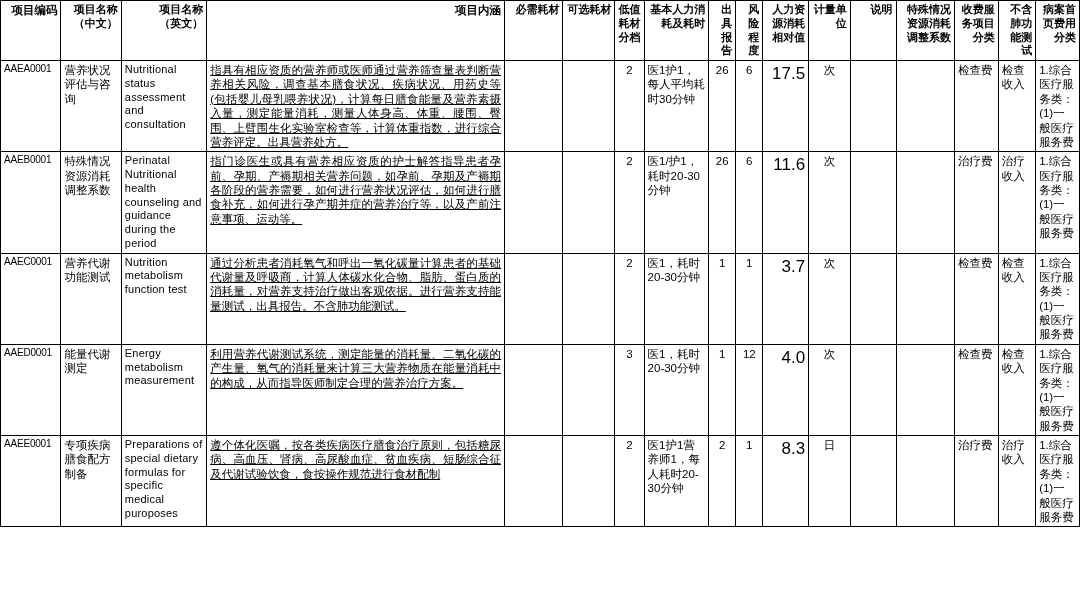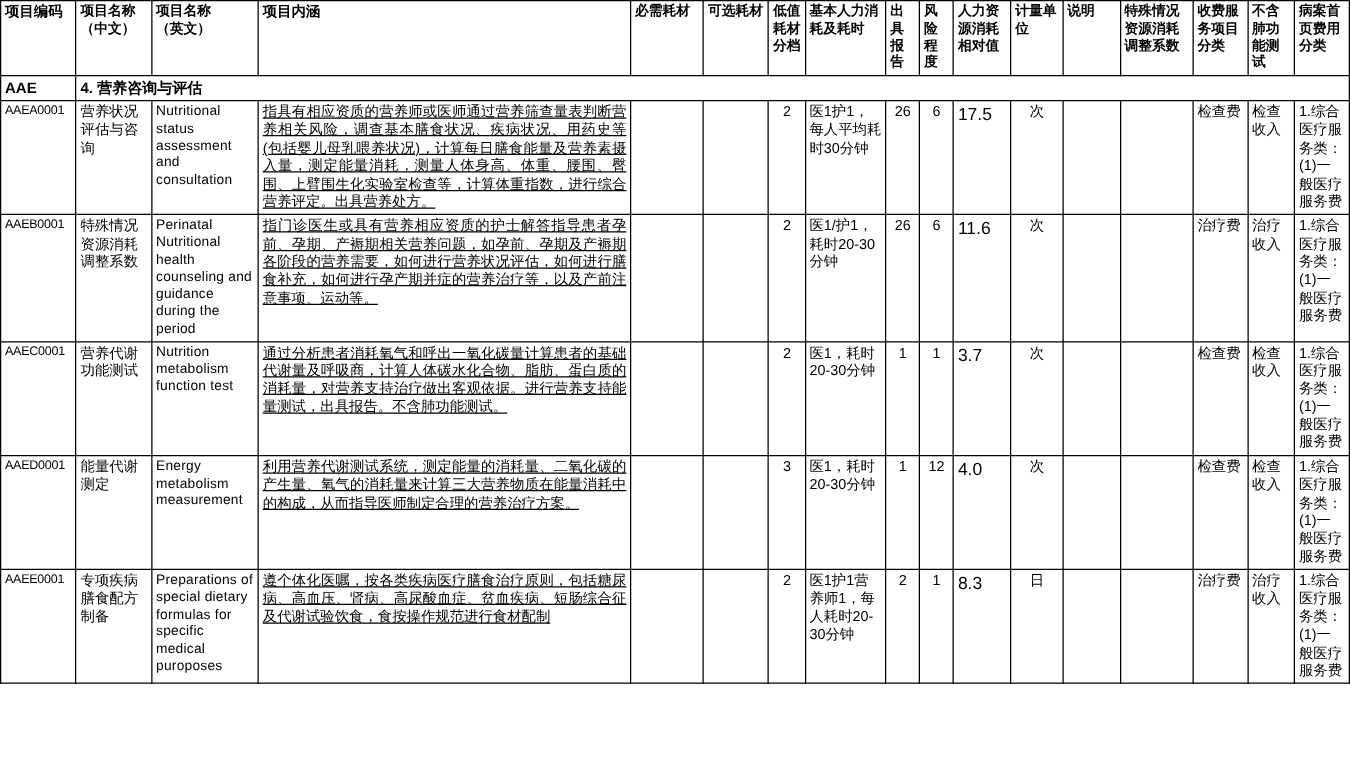--- a/index.html
+++ b/index.html
@@ -26,21 +26,21 @@
   }
   table.price-table td, table.price-table th {
     border: 1px solid #000000;
     vertical-align: top;
     padding: 2px 3px;
     line-height: 1.25;
     word-wrap: break-word;
     overflow-wrap: break-word;
   }
   thead th {
-    text-align: left;
+    text-align: right;
     vertical-align: middle;
     font-weight: bold;
     font-size: 11.5px;
     padding: 4px 2px;
     line-height: 1.2;
   }
   .hdr-narrow { font-size: 11px; }
   .sec-row td {
     font-weight: bold;
     font-size: 12px;
@@ -55,21 +55,21 @@
   .c-name-en {
     font-family: Liberation Sans, sans-serif;
     font-size: 11px;
     letter-spacing: 0.2px;
     line-height: 1.3;
   }
   .c-content { font-size: 11.5px; text-align: justify; text-decoration: underline; }
   .c-num { text-align: center; font-size: 11.5px; }
   .c-basic { font-size: 11.5px; }
   .c-unit { text-align: center; font-size: 11.5px; }
-  .c-small { font-size: 14px; }
+  .c-small { font-size: 17px; text-align: right; }
   .c-class { font-size: 11.5px; }
   .blank {}
 </style>
 </head>
 <body>
 
 <div id="sheet">
   <table class="price-table">
     <colgroup>
       <col style="width:58px">
@@ -105,24 +105,20 @@
         <th class="hdr-narrow">人力资源消耗相对值</th>
         <th class="hdr-narrow">计量单位</th>
         <th class="hdr-narrow">说明</th>
         <th class="hdr-narrow">特殊情况资源消耗调整系数</th>
         <th class="hdr-narrow">收费服务项目分类</th>
         <th class="hdr-narrow">不含肺功能测试</th>
         <th class="hdr-narrow">病案首页费用分类</th>
       </tr>
     </thead>
     <tbody>
-      <tr class="sec-row">
-        <td class="sec-code">AAE</td>
-        <td colspan="16">4. 营养咨询与评估</td>
-      </tr>
 
       <tr>
         <td class="c-code">AAEA0001</td>
         <td class="c-name-cn">营养状况评估与咨询</td>
         <td class="c-name-en">Nutritional status assessment and consultation</td>
         <td class="c-content">指具有相应资质的营养师或医师通过营养筛查量表判断营养相关风险，调查基本膳食状况、疾病状况、用药史等(包括婴儿母乳喂养状况)，计算每日膳食能量及营养素摄入量，测定能量消耗，测量人体身高、体重、腰围、臀围、上臂围生化实验室检查等，计算体重指数，进行综合营养评定。出具营养处方。</td>
         <td class="blank"></td>
         <td class="blank"></td>
         <td class="c-num">2</td>
         <td class="c-basic">医1护1，每人平均耗时30分钟</td>

